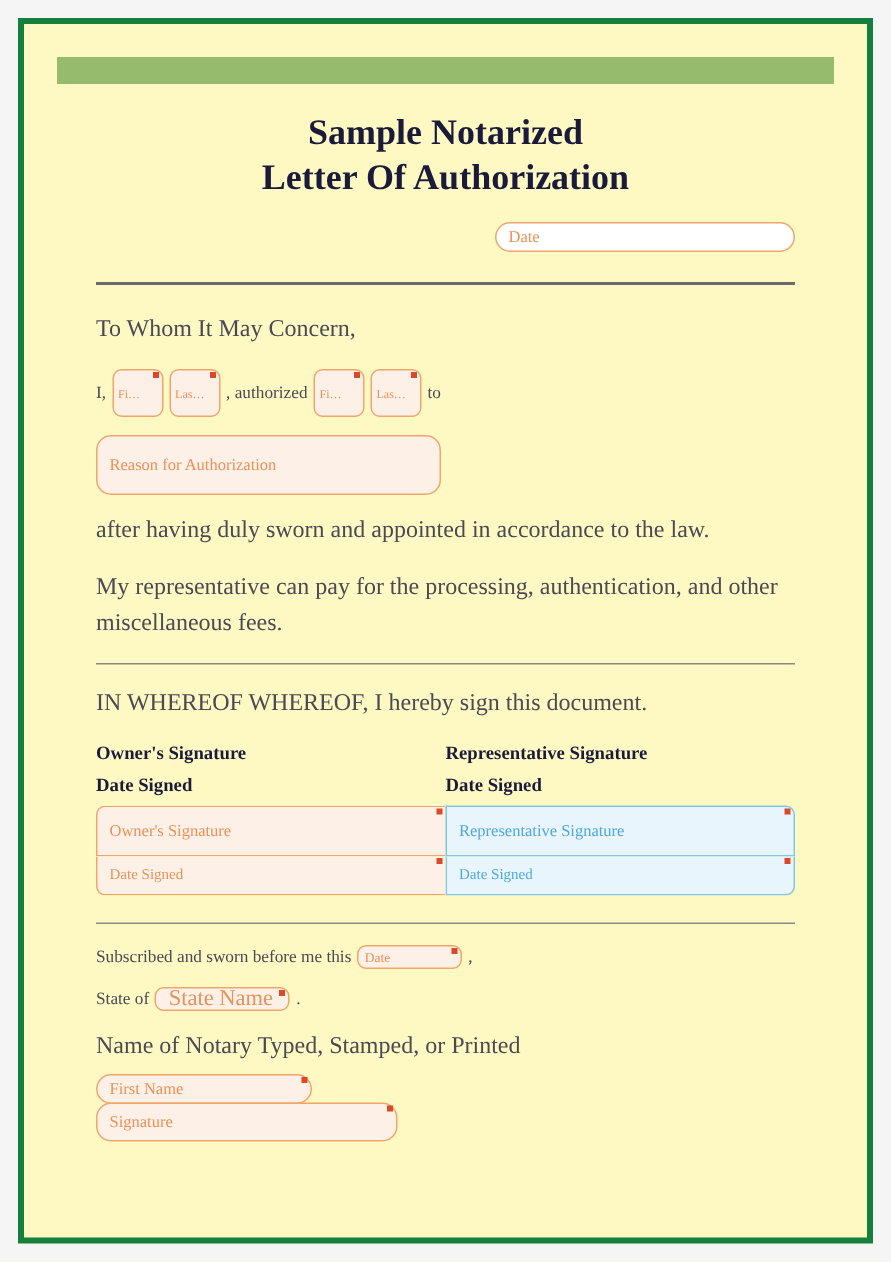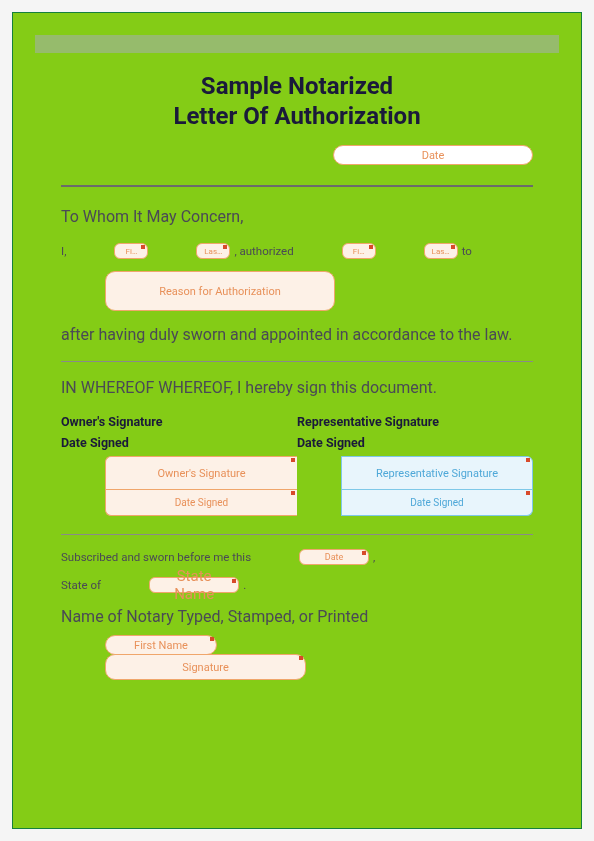--- a/index.html
+++ b/index.html
@@ -4,26 +4,27 @@
   <style>
     * { box-sizing: border-box; margin: 0; padding: 0; }
     body {
       font-family: -apple-system, BlinkMacSystemFont, "Segoe UI", Roboto, sans-serif;
       background: #f5f5f5;
       width: 594px;
       height: 841px;
       padding: 12px;
     }
     .page {
-      background: #84cc16;
+      background: #fef9c3;
       width: 100%;
       height: 100%;
       padding: 0;
-      border: 1px solid #15803d;
+      border: 4px solid #15803d;
       position: relative;
+      font-family: Liberation Serif, serif;
     }
     .top-bar {
       background: #96bb6c;
       height: 18px;
       margin: 22px 22px 0 22px;
     }
     .content { padding: 18px 48px 0 48px; }
     .title {
       text-align: center;
       font-size: 24px;
@@ -37,63 +38,62 @@
       border: 1px solid #f0a66b;
       background: #fff;
       border-radius: 10px;
       font-size: 11px;
       color: #e8915a;
       text-align: center;
       padding: 4px 8px;
       position: relative;
       display: inline-flex;
       align-items: center;
-      justify-content: center;
-      margin-left: 44px;
+      justify-content: flex-start;
     }
     .field.blue {
       border-color: #7ec8e8;
       color: #4fa8d8;
       background: #e8f5fc;
     }
     .field.orange-fill { background: #fdf1e7; }
     .field .marker {
       position: absolute;
       top: 1px; right: 2px;
       width: 4px; height: 4px;
       background: #d84a2b;
       border-radius: 0;
     }
     .date-field { width: 200px; height: 20px; }
     .hr { border: none; border-top: 2px solid #6b6b6b; margin: 0 0 18px 0; }
     .hr2 { border: none; border-top: 1px solid #8a8a8a; margin: 12px 0 14px 0; }
     .para { font-size: 16px; color: #4a4a55; line-height: 1.5; margin-bottom: 14px; }
     .inline-line { display: flex; align-items: center; flex-wrap: wrap; gap: 4px; margin-bottom: 12px; }
     .inline-line .txt { font-size: 11.5px; color: #4a4a55; }
-    .small-field { width: 34px; height: 16px; font-size: 8px; overflow: hidden; white-space: nowrap; border-radius: 6px; padding: 1px 3px; }
+    .small-field { width: 34px; height: 32px; font-size: 8px; overflow: hidden; white-space: nowrap; border-radius: 6px; padding: 1px 3px; }
     .med-field { width: 70px; height: 16px; font-size: 9px; border-radius: 6px; padding: 1px 4px; }
     .reason-field { width: 230px; height: 40px; background: #fdf1e7; }
     .sig-heading-row { display: flex; margin-bottom: 6px; }
     .sig-heading { flex: 1; font-size: 12.5px; font-weight: 700; color: #1a1a3a; }
     .sig-grid { display: flex; margin-top: 4px; }
     .sig-col { flex: 1; display: flex; flex-direction: column; }
     .sig-box {
       height: 34px;
       font-size: 11px;
       border-radius: 0;
     }
     .sig-box.top { border-top-left-radius: 6px; border-top-right-radius: 6px; }
     .sig-box.bot { border-bottom-left-radius: 6px; border-bottom-right-radius: 6px; border-top: none; height: 26px; font-size: 10px; }
     .sig-col:first-child .sig-box { border-right: none; }
     .sig-col:first-child .sig-box.top { border-top-right-radius: 0; }
     .sig-col:first-child .sig-box.bot { border-bottom-right-radius: 0; }
     .sig-col:last-child .sig-box.top { border-top-left-radius: 0; }
     .sig-col:last-child .sig-box.bot { border-bottom-left-radius: 0; }
     .notary-name-row { display: flex; gap: 8px; margin-bottom: 0; }
-    .notary-name-field { width: 112px; height: 20px; }
+    .notary-name-field { width: 144px; height: 20px; }
     .notary-sig { width: 201px; height: 26px; margin-top: -1px; }
   </style>
 </head>
 <body>
 
 <div class="page">
   <div class="top-bar"></div>
   <div class="content">
 
     <h1 class="title">
@@ -133,20 +133,21 @@
       <span class="txt">to</span>
     </div>
 
     <div style="margin-bottom:12px;">
       <div class="field reason-field">
         <span>Reason for Authorization</span>
       </div>
     </div>
 
     <p class="para">after having duly sworn and appointed in accordance to the law.</p>
+    <p class="para">My representative can pay for the processing, authentication, and other miscellaneous fees.</p>
 
     <hr class="hr2">
 
     <p class="para">IN WHEREOF WHEREOF, I hereby sign this document.</p>
 
     <div class="sig-heading-row">
       <div class="sig-heading">Owner's Signature</div>
       <div class="sig-heading">Representative Signature</div>
     </div>
     <div class="sig-heading-row">

